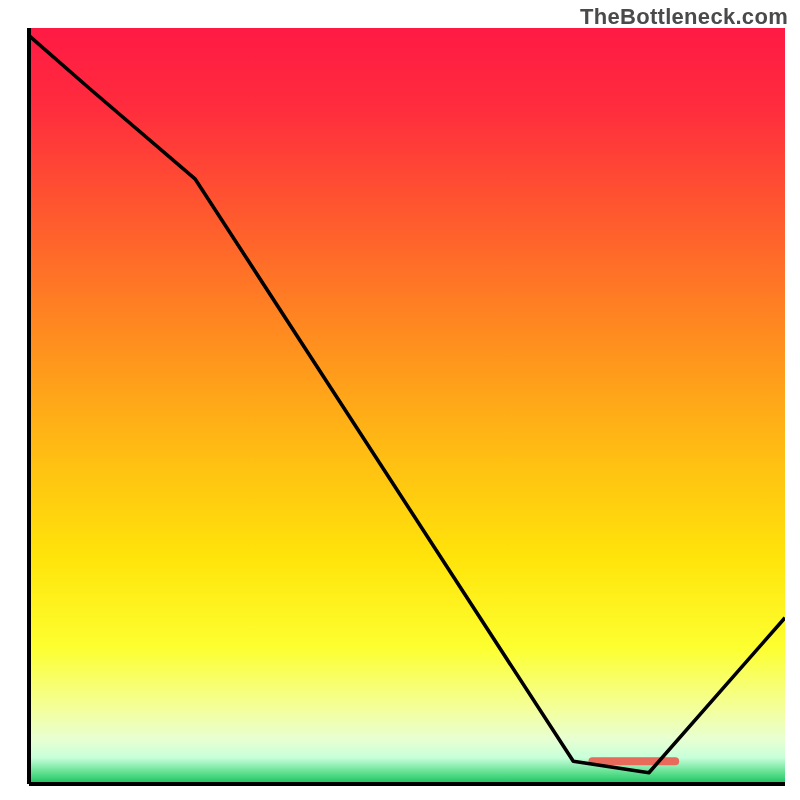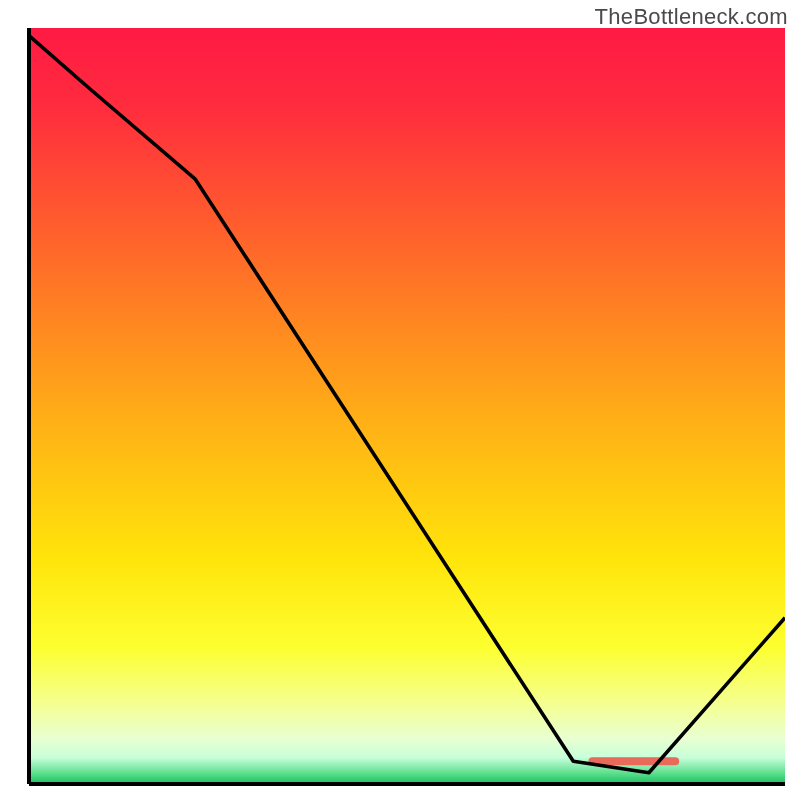--- a/index.html
+++ b/index.html
@@ -1,17 +1,17 @@
 <!DOCTYPE html>
 <html><head>
 <meta charset="utf-8">
 <style>
   html,body{margin:0;padding:0;width:800px;height:800px;background:#fff;overflow:hidden;font-family:Arial,Helvetica,sans-serif}
   #wrap{position:relative;width:800px;height:800px}
-  #watermark{position:absolute;top:4px;right:12px;color:#4a4a4a;font-size:22px;font-weight:400;letter-spacing:0.3px}
+  #watermark{position:absolute;top:4px;right:12px;color:#4a4a4a;font-size:22px;font-weight:700;letter-spacing:0.3px}
   svg{position:absolute;top:28px;left:15px}
 </style>
 </head>
 <body>
 <div id="wrap">
   <div id="watermark">TheBottleneck.com</div>
   <svg id="chart" width="770" height="770">
       <defs>
         <linearGradient id="bg" x1="0" y1="0" x2="0" y2="1">
           <stop offset="0%" stop-color="#ff1a44"></stop>

